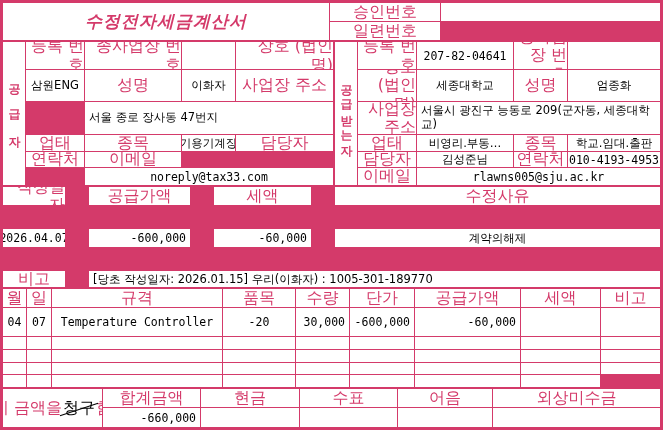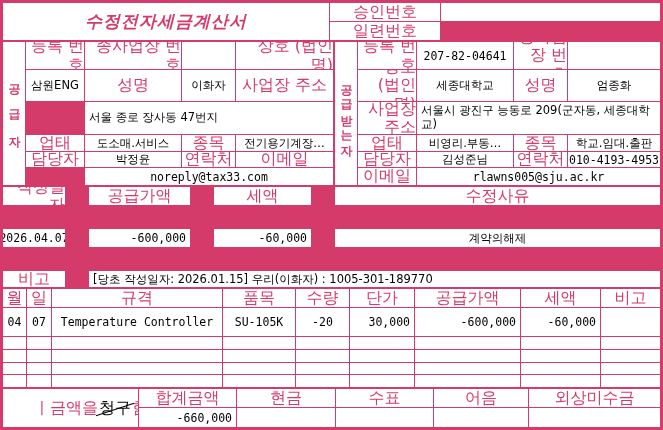--- a/index.html
+++ b/index.html
@@ -43,21 +43,21 @@
   
   .summary{ grid-template-columns:62px 101px 97px 1fr; grid-template-rows:18px 18px 16px;gap:24px; }
   .remark-val{ grid-column:2/5; }
 
   
   .items{ flex:1 1 auto;
     grid-template-columns:23px 24px 170px 72px 53px 64px 105px 79px 1fr;
     grid-template-rows:18px 28px 1fr 1fr 1fr 1fr; }
 
   
-  .totals{ grid-template-columns:99px 97px 98px 97px 94px 1fr; grid-template-rows:18px 19px;margin-left:36px; }
+  .totals{ grid-template-columns:99px 97px 98px 97px 94px 1fr; grid-template-rows:18px 19px; }
   .billing{ grid-row:1/3; color:var(--accent); font-size:16px;text-align:center; }
   .billing .marked{ color:var(--ink); position:relative; padding:0 1px; }
   .billing .marked::after{
     content:""; position:absolute; left:-3px; right:-3px; top:55%;
     border-top:1.5px solid var(--ink); transform:rotate(-18deg); }
 </style>
 </head>
 <body>
 
 <div class="sheet">
@@ -80,25 +80,23 @@
       <div class="c lbl">등록 번호</div>
       <div class="c lbl">종사업장 번호</div>
       <div class="c val mono"></div>
       <div class="c lbl">상호 (법인명)</div>
       <div class="c val">삼원ENG</div>
       <div class="c lbl">성명</div>
       <div class="c val">이화자</div>
       <div class="c lbl">사업장 주소</div>
       <div class="c val left wrap span-rest">서울 종로 장사동 47번지</div>
       <div class="c lbl">업태</div>
-      <div class="c val">도소매.서비스</div>
       <div class="c lbl">종목</div>
       <div class="c val">전기용기계장…</div>
       <div class="c lbl">담당자</div>
-      <div class="c val">박정윤</div>
       <div class="c lbl">연락처</div>
       <div class="c lbl">이메일</div>
       <div class="c val mono span-rest">noreply@tax33.com</div>
     </div>
 
     <div class="mid"></div>
 
     <div class="grid party party-right">
       <div class="c band band-5">공급받는자</div>
       <div class="c lbl">등록 번호</div>
@@ -148,21 +146,20 @@
     <div class="c lbl">품목</div>
     <div class="c lbl">수량</div>
     <div class="c lbl">단가</div>
     <div class="c lbl">공급가액</div>
     <div class="c lbl">세액</div>
     <div class="c lbl">비고</div>
 
     <div class="c val mono">04</div>
     <div class="c val mono">07</div>
     <div class="c val mono">Temperature Controller</div>
-    <div class="c val mono">SU-105K</div>
     <div class="c val mono">-20</div>
     <div class="c val mono right">30,000</div>
     <div class="c val mono right">-600,000</div>
     <div class="c val mono right">-60,000</div>
     <div class="c val"></div>
 
     <div class="c"></div>
       <div class="c"></div>
       <div class="c"></div>
       <div class="c"></div>

